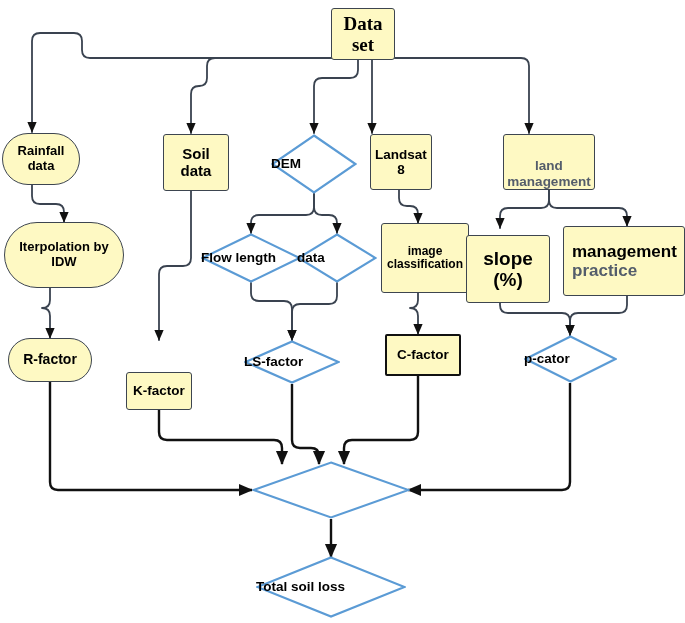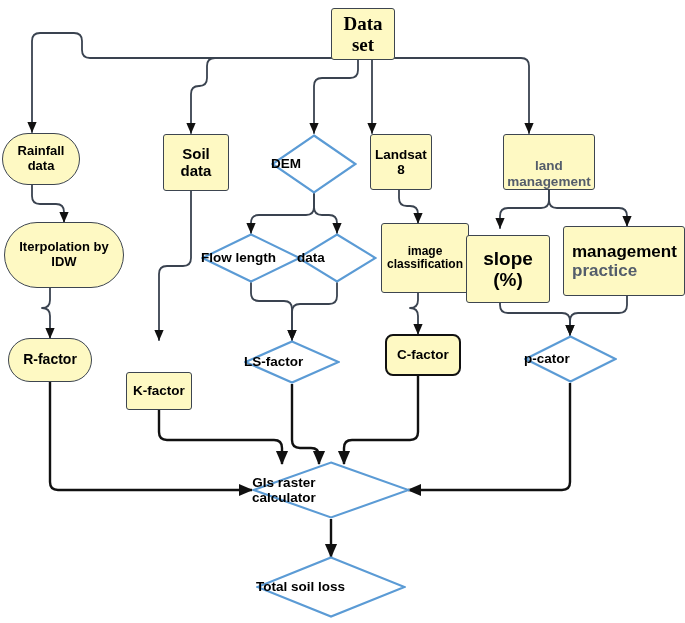--- a/index.html
+++ b/index.html
@@ -35,21 +35,21 @@
     color: #000000;
     background: #fef9c3;
     line-height: 1.12;
   }
   .rect {
     border: 1.6px solid #3d4550;
     border-radius: 3px;
   }
   .rect-dark {
     border: 2.1px solid #111111;
-    border-radius: 8px;
+    border-radius: 2px;
   }
   .stadium {
     border: 1.8px solid #3d4550;
     border-radius: 999px;
   }
   .serif {
     font-family: "Liberation Serif", serif;
     font-weight: bold;
   }
   .dia-wrap {
@@ -245,24 +245,20 @@
     <svg class="dia-svg" viewBox="0 0 93 48" preserveAspectRatio="none">
       <polygon points="46.5,1.5 91.5,24 46.5,46.5 1.5,24" fill="#ffffff" stroke="#5b9bd5" stroke-width="2.1"></polygon>
     </svg>
     <span class="dia-label" style="font-size:13.5px;">p-cator</span>
   </div>
 
   <div class="dia-wrap" style="left:252px;top:461px;width:158px;height:58px;">
     <svg class="dia-svg" viewBox="0 0 158 58" preserveAspectRatio="none">
       <polygon points="79,1.5 156.5,29 79,56.5 1.5,29" fill="#ffffff" stroke="#5b9bd5" stroke-width="2.1"></polygon>
     </svg>
-    <span class="dia-label" style="font-size:13.5px;">
-      <span>GIs raster</span><br>
-      <span>calculator</span>
-    </span>
   </div>
 
   <div class="dia-wrap" style="left:256px;top:556px;width:150px;height:62px;">
     <svg class="dia-svg" viewBox="0 0 150 62" preserveAspectRatio="none">
       <polygon points="75,1.5 148.5,31 75,60.5 1.5,31" fill="#ffffff" stroke="#5b9bd5" stroke-width="2.1"></polygon>
     </svg>
     <span class="dia-label" style="font-size:13.5px;">Total soil loss</span>
   </div>
 
 </div>

